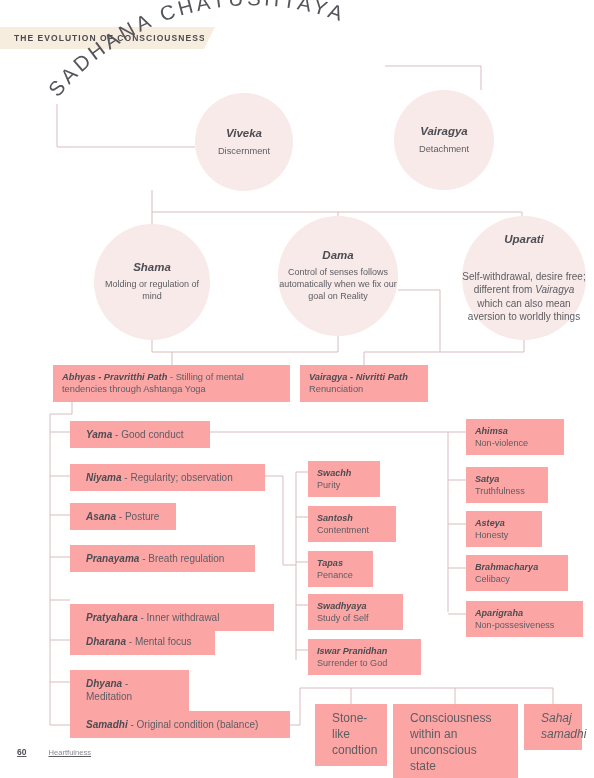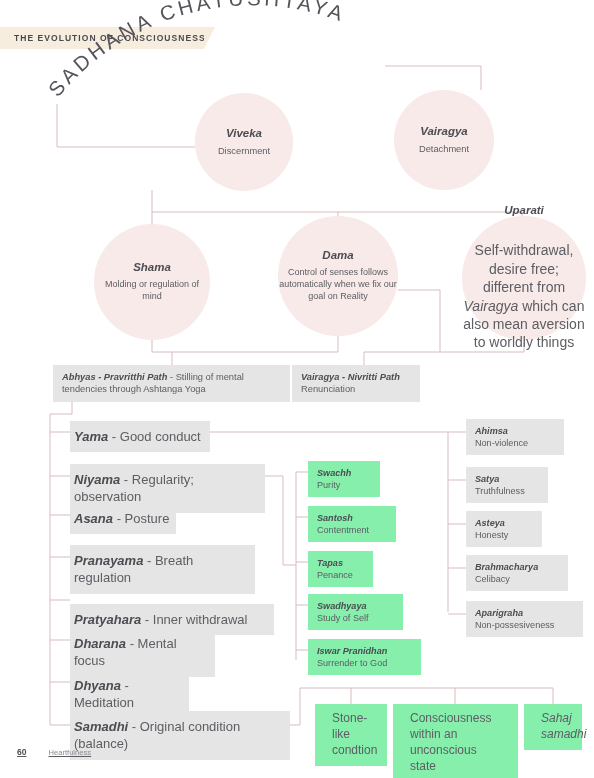--- a/index.html
+++ b/index.html
@@ -62,40 +62,40 @@
   }
   .circ .ds{font-size:9.3px;line-height:1.32;color:#5d5d63;}
   .circ .ds i{font-style:italic;}
 
   #c-viveka{left:195px;top:93px;width:98px;height:98px;}
   #c-vairagya{left:394px;top:90px;width:100px;height:100px;}
   #c-shama{left:94px;top:224px;width:116px;height:116px;}
   #c-dama{left:278px;top:216px;width:120px;height:120px;}
   #c-uparati{left:462px;top:216px;width:124px;height:124px;gap:19px;}
   #c-shama .ds,#c-dama .ds,#c-uparati .ds{font-size:9px;}
-  #c-uparati .ds{font-size:14px;}
+  #c-uparati .ds{font-size:10px;}
 
   
   .box{
     position:absolute;box-sizing:border-box;
     padding:6px 9px;
-    background:#e5e5e5;
+    background:#fca5a5;
     line-height:1.33;
   }
-  .box.gray{background:#86efac;}
+  .box.gray{background:#fca5a5;}
   .box .nm{font-weight:bold;font-style:italic;color:#4c4c52;}
   .box .sub{color:#5d5d63;}
   .lvl-path{font-size:9.3px;}
-  .lvl-limb{font-size:13px;padding:7px 4px;}
+  .lvl-limb{font-size:10px;padding:7px 16px;}
   .lvl-sub{font-size:9.1px;}
   .lvl-bot{font-size:12px;padding:7px 17px;}
 
   
   #b-abhyas{left:53px;top:365px;width:237px;}
-  #b-vairagyapath{left:292px;top:365px;width:128px;}
+  #b-vairagyapath{left:300px;top:365px;width:128px;}
 
   
   #l0{left:70px;top:421px;width:140px;}
   #l1{left:70px;top:464px;width:195px;}
   #l2{left:70px;top:503px;width:106px;}
   #l3{left:70px;top:545px;width:185px;}
   #l4{left:70px;top:560px;width:204px;margin-top:44px;}
   #l5{left:70px;top:628px;width:145px;}
   #l6{left:70px;top:670px;width:119px;}
   #l7{left:70px;top:711px;width:220px;}

